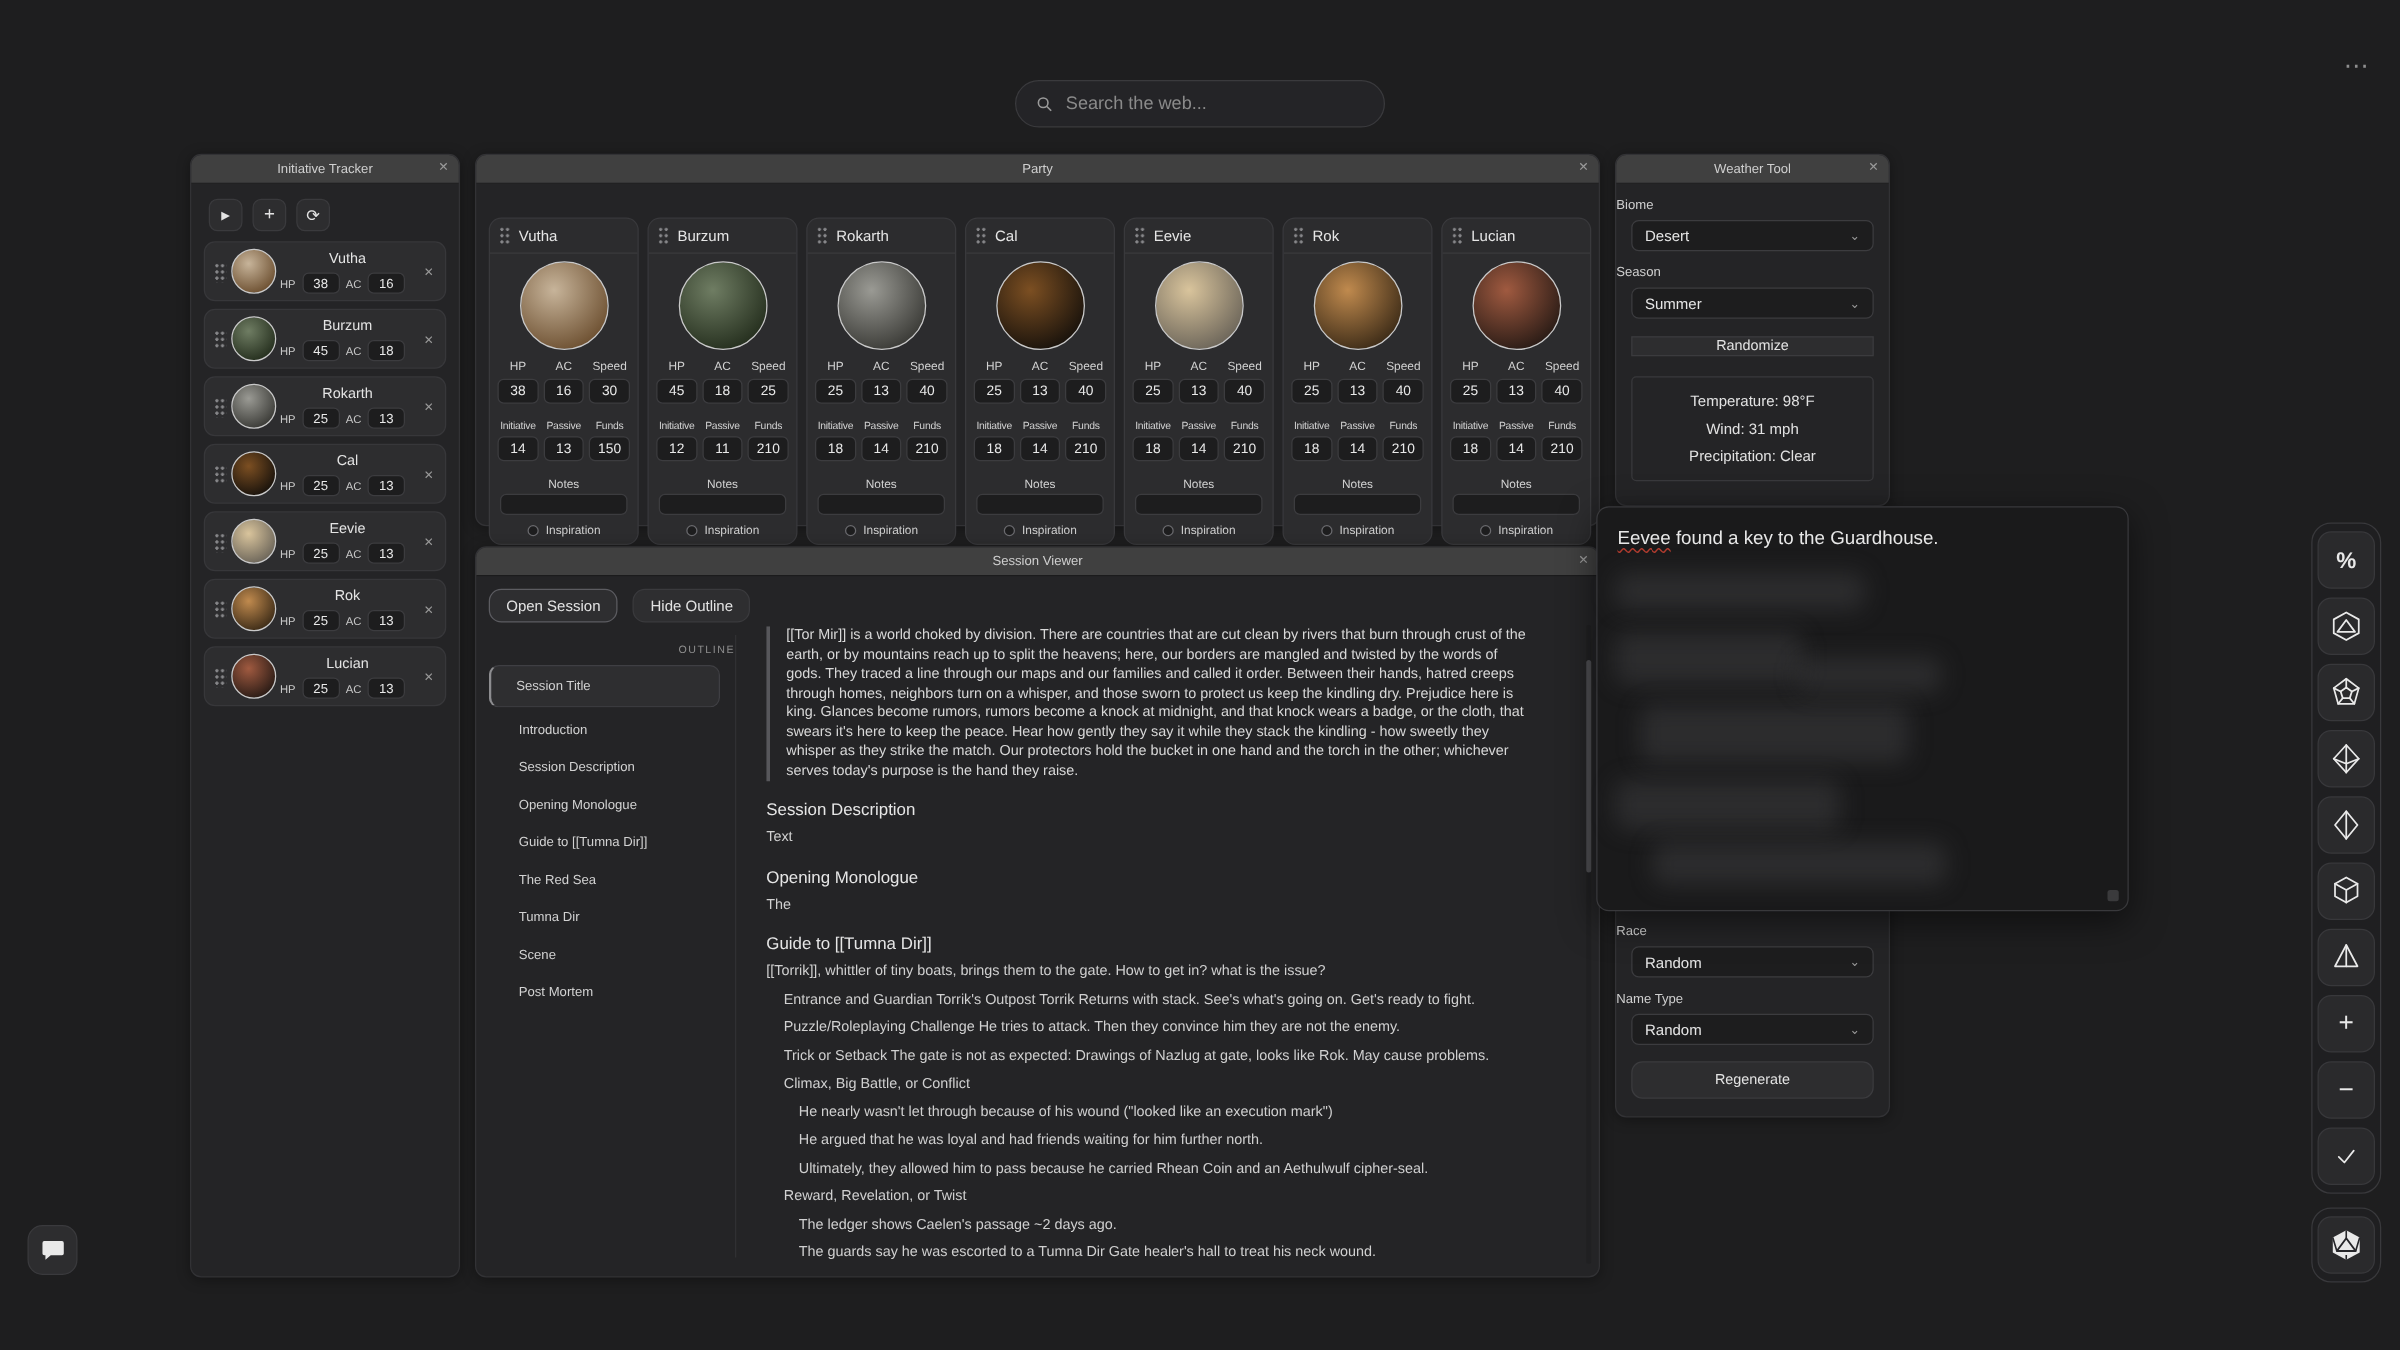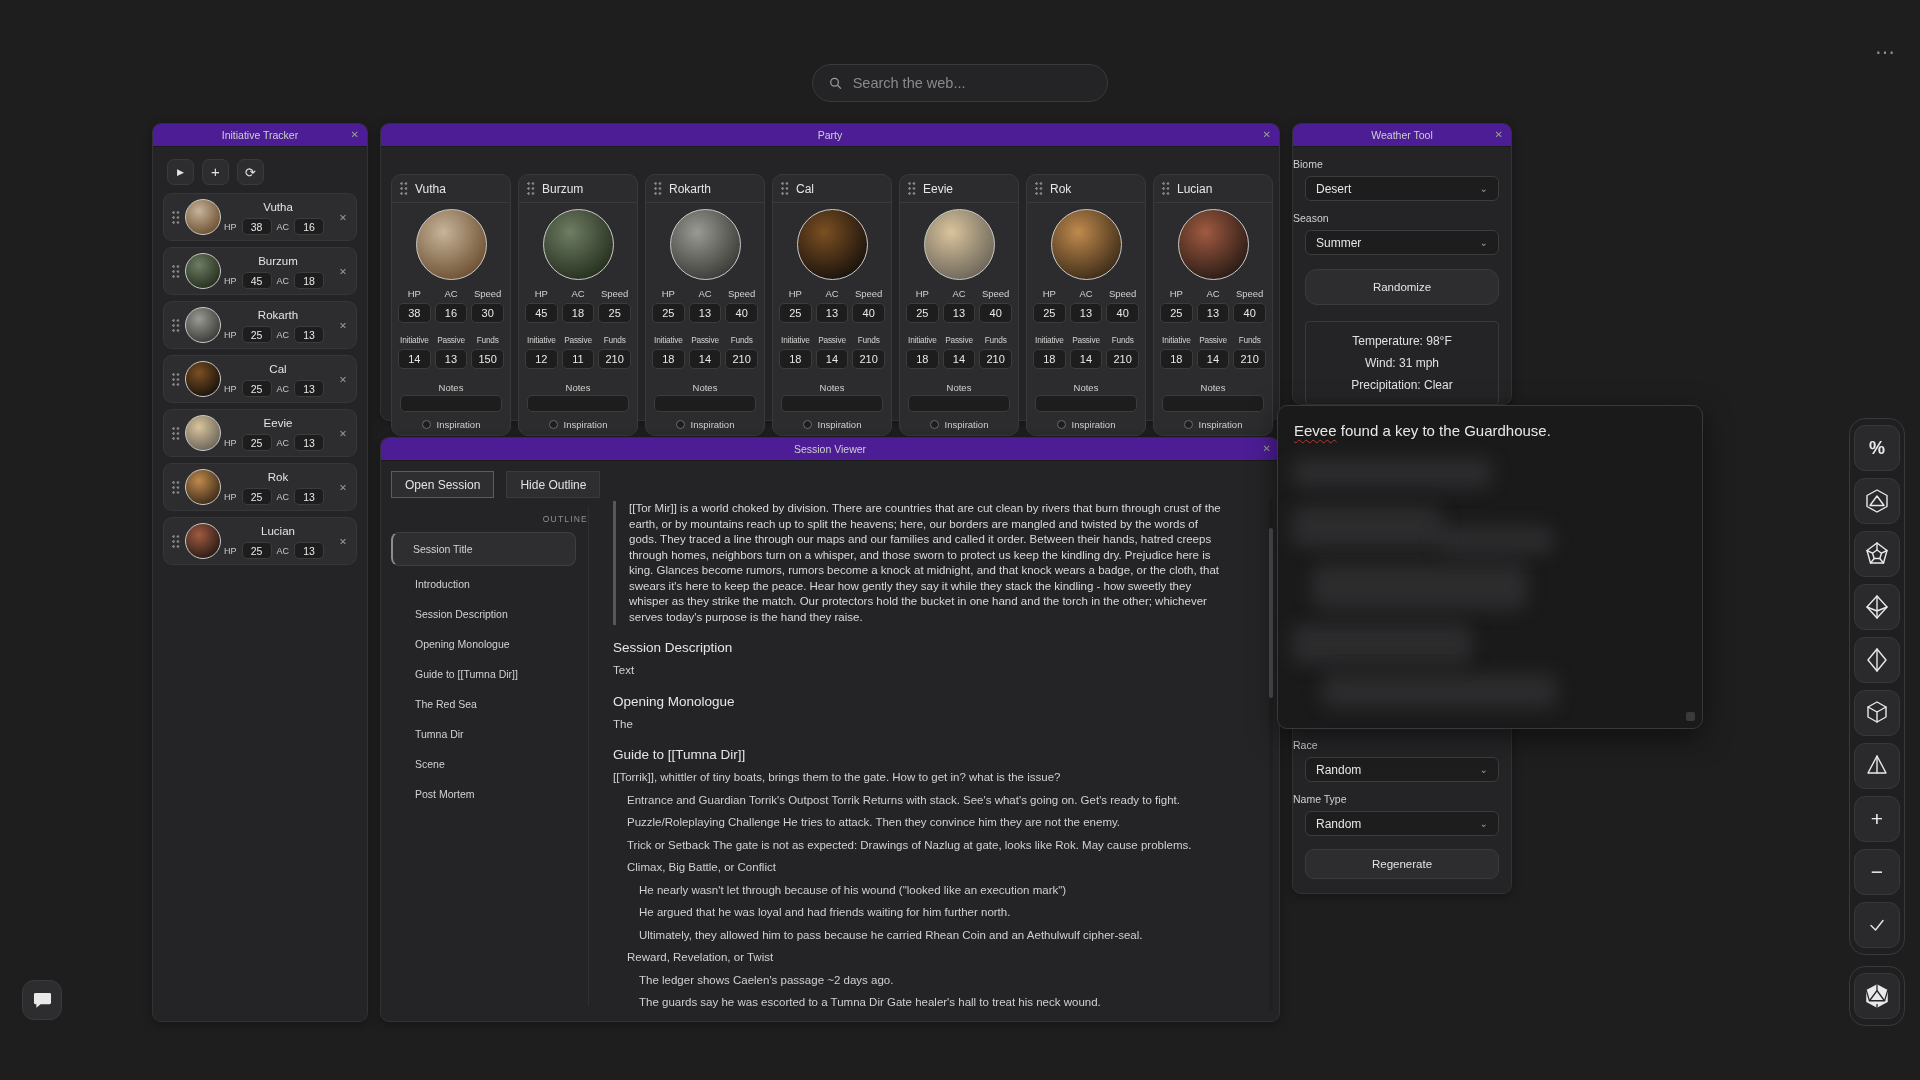--- a/index.html
+++ b/index.html
@@ -1,20 +1,20 @@
 <!DOCTYPE html>
 <html><head>
 <meta charset="utf-8">
 <style>
   * { margin:0; padding:0; box-sizing:border-box; }
   html,body { width:1920px; height:1080px; overflow:hidden; }
   body { background:#1e1e1f; font-family:"Liberation Sans", sans-serif; color:#ddd; position:relative; }
 
   .panel { position:absolute; background:#242426; border:1px solid #323235; border-radius:9px; box-shadow:0 2px 10px rgba(0,0,0,.35); }
-  .titlebar { height:23px; background:#4c1d95; border-bottom:1px solid #1b1b1c; border-radius:8px 8px 0 0; display:flex; align-items:center; justify-content:center; font-size:10.5px; color:#cfcfcf; position:relative; }
+  .titlebar { height:23px; background:#404040; border-bottom:1px solid #1b1b1c; border-radius:8px 8px 0 0; display:flex; align-items:center; justify-content:center; font-size:10.5px; color:#cfcfcf; position:relative; }
   .closeb { position:absolute; right:8px; top:5px; color:#9a9a9a; font-size:10px; line-height:12px; cursor:default; }
 
   
   .searchbar { position:absolute; left:812px; top:64px; width:296px; height:38px; background:#242427; border:1px solid #3a3a3d; border-radius:19px; display:flex; align-items:center; padding:0 16px; gap:10px; }
   .searchbar input { background:transparent; border:none; outline:none; color:#cfcfcf; font-size:14.5px; width:100%; font-family:"Liberation Sans",sans-serif; }
   .searchbar input::placeholder { color:#8a8a8a; }
   .overflow-dots { position:absolute; right:24px; top:40px; color:#8f8f8f; font-size:20px; letter-spacing:1px; }
 
   
   #initiative-panel { left:152px; top:123px; width:216px; height:899px; }
@@ -54,42 +54,42 @@
   .insp-row { position:absolute; left:0; right:0; top:244px; display:flex; align-items:center; justify-content:center; gap:6px; }
   .radio { width:9px; height:9px; border-radius:50%; border:1px solid #6a6a6e; background:#1d1d1e; display:inline-block; }
   .insp-lbl { font-size:9.5px; color:#cfcfcf; }
   .card { height:264px; }
   #party-panel { height:298px; }
   .cards .card { height:262px; }
 
   
   #session-panel { left:380px; top:437px; width:900px; height:585px; }
   .sess-btns { position:absolute; left:10px; top:33px; display:flex; gap:12px; }
-  .sess-btn { height:27px; padding:0 13px; background:#2e2e30; border:1px solid #3a3a3d; border-radius:0; color:#e3e3e3; font-size:12px; display:flex; align-items:center; }
+  .sess-btn { height:27px; padding:0 13px; background:#2e2e30; border:1px solid #3a3a3d; border-radius:10px; color:#e3e3e3; font-size:12px; display:flex; align-items:center; }
   .sess-btn.active { border-color:#5c5c61; }
   .outline { position:absolute; left:10px; top:70px; width:198px; height:498px; border-right:1px solid #303033; }
   .outline-header { text-align:right; font-size:8.5px; letter-spacing:1.2px; color:#8f8f8f; margin:6px 0 8px; }
   .outline-item { height:30px; line-height:30px; padding-left:24px; font-size:10.5px; color:#d2d2d2; white-space:nowrap; overflow:hidden; }
   .outline-item.k-selected { background:#2e2e30; border:1px solid #3f3f43; border-left:2px solid #8d8d90; border-radius:8px; height:34px; line-height:32px; padding-left:20px; margin:0 12px 3px 0; }
   .sess-content { position:absolute; left:232px; top:63px; right:55px; bottom:8px; overflow:hidden; }
   .blk { font-size:11.5px; line-height:15.5px; color:#d0d0d0; }
   .k-quote { border-left:3px solid #57575b; padding-left:13px; color:#d8d8d8; margin-bottom:14px; }
   .k-h { font-size:13.5px; color:#e6e6e6; margin:15px 0 7px; line-height:16px; }
   .k-p { margin:5px 0; }
   .k-li1 { margin:7px 0 7px 14px; }
   .k-li2 { margin:7px 0 7px 26px; }
   .sess-scroll { position:absolute; right:6px; top:62px; bottom:10px; width:4px; background:#202022; border-radius:2px; }
   .sess-thumb { position:absolute; left:0; top:28px; width:4px; height:170px; background:#4d4d51; border-radius:2px; }
 
   
   #weather-panel { left:1292px; top:123px; width:220px; height:282px; }
   .wlabel { text-align:left; font-size:10.5px; color:#d0d0d0; margin-top:11px; }
   .selectbox { margin:6px 12px 0; height:25px; background:#1d1d1e; border:1px solid #3c3c3f; border-radius:6px; display:flex; align-items:center; justify-content:space-between; padding:0 10px; font-size:12px; color:#e6e6e6;gap:23px; }
   .chev { color:#9a9a9a; font-size:10px; }
-  .wide-btn { margin:14px 12px 0; height:36px; background:#2d2d2f; border:1px solid #3b3b3e; border-radius:12px; color:#e3e3e3; font-size:11.5px; display:flex; align-items:center; justify-content:center; width:calc(100% - 24px); }
+  .wide-btn { margin:14px 12px 0; height:16px; background:#2d2d2f; border:1px solid #3b3b3e; border-radius:0; color:#e3e3e3; font-size:11.5px; display:flex; align-items:center; justify-content:center; width:calc(100% - 24px); }
   .wresult { margin:16px 12px 0; border:1px solid #39393c; border-radius:4px; padding:8px 4px; text-align:center; }
   .wline { font-size:12px; color:#e2e2e2; line-height:22px; }
 
   
   #namegen-panel { left:1292px; top:406px; width:220px; height:488px; z-index:5; }
   .ng-inner { position:absolute; left:0; right:0; bottom:14px; }
   .ng-inner .wide-btn { margin-top:13px; height:30px; border-radius:9px; }
 
   
   #note-popup { position:absolute; left:1277px; top:405px; width:426px; height:324px; background:#1a1a1b; border:1px solid #39393c; border-radius:10px; z-index:50; box-shadow:0 8px 28px rgba(0,0,0,.5); }

